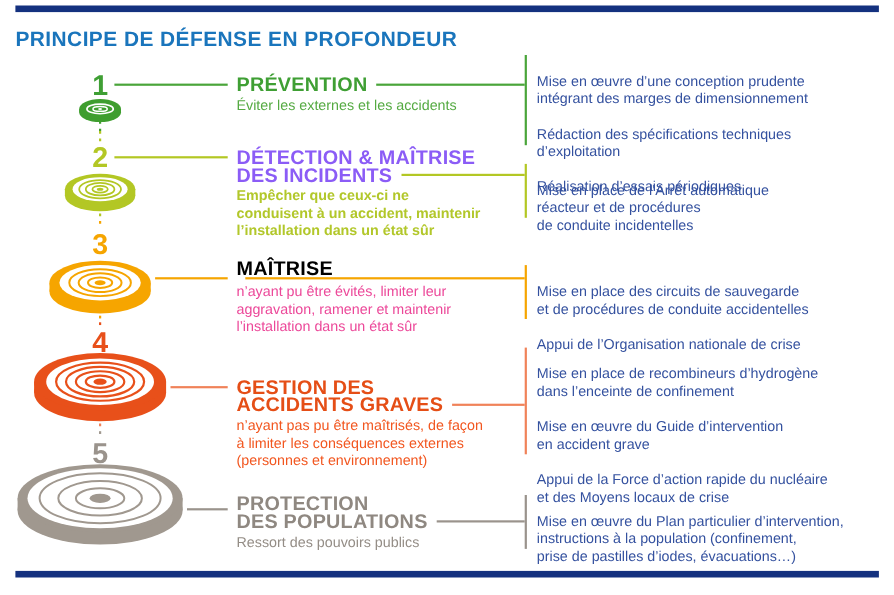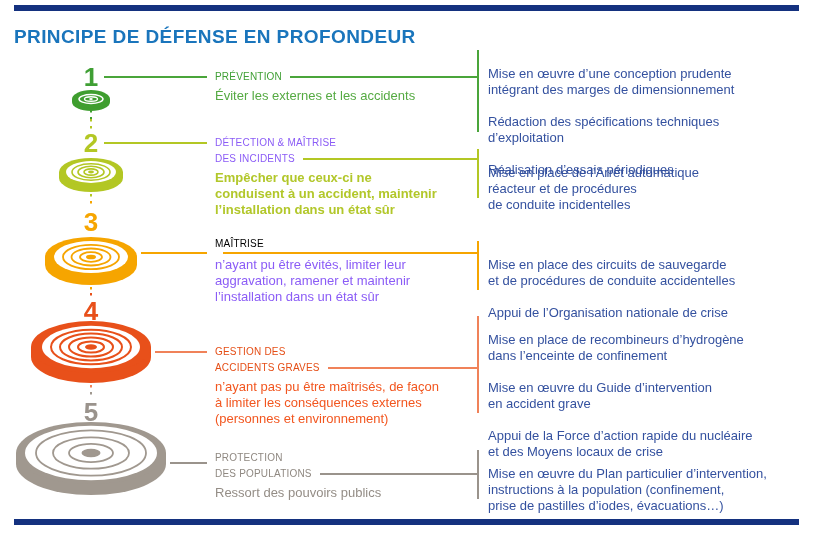--- a/index.html
+++ b/index.html
@@ -30,27 +30,27 @@
   .lline.lv3 { left:141px; top:252px; width:66px;  border-color:#f6a500; }
   .lline.lv4 { left:155px; top:351px; width:52px;  border-color:#f08259; }
   .lline.lv5 { left:170px; top:462px; width:37px;  border-color:#9a938c; }
 
   .tblock { position:absolute; left:215px; width:262px; }
   .tblock.lv1 { top:69px; }
   .tblock.lv2 { top:135px; }
   .tblock.lv3 { top:236px; }
   .tblock.lv4 { top:344px; }
   .tblock.lv5 { top:450px; }
-  .ttext { font-size:10px; font-weight:normal; line-height:16px; letter-spacing:0.2px; }
+  .ttext { font-size:18px; font-weight:bold; line-height:16px; letter-spacing:0.2px; }
   .trow { display:flex; align-items:center; }
   .trow .rule { flex:1; border-top:2px solid; margin-left:8px; height:0; }
   .sub { font-size:13px; line-height:16px; margin-top:3px; white-space:pre-line; }
   .lv1 .ttext { color:#3f9f34; } .lv1 .rule { border-color:#4aa53a; } .lv1 .sub { color:#55aa42; }
   .lv2 .ttext { color:#8b5cf6; } .lv2 .rule { border-color:#b3c724; } .lv2 .sub { color:#b2c72a;font-weight:bold; }
-  .lv3 .ttext { color:#000000; } .lv3 .rule { border-color:#f6a500; } .lv3 .sub { color:#8b5cf6; }
+  .lv3 .ttext { color:#000000; } .lv3 .rule { border-color:#f6a500; } .lv3 .sub { color:#ec4899; }
   .lv4 .ttext { color:#e54e16; } .lv4 .rule { border-color:#f08259; } .lv4 .sub { color:#f2561f; }
   .lv5 .ttext { color:#8f8881; } .lv5 .rule { border-color:#9a938c; } .lv5 .sub { color:#948d86; }
 
   .rblock { position:absolute; left:477px; }
   .rblock.lv1 { top:50px; }
   .rblock.lv2 { top:149px; }
   .rblock.lv3 { top:241px; }
   .rblock.lv4 { top:316px; }
   .rblock.lv5 { top:450px; }
   .vbar { position:absolute; left:0; top:0; width:2px; }

